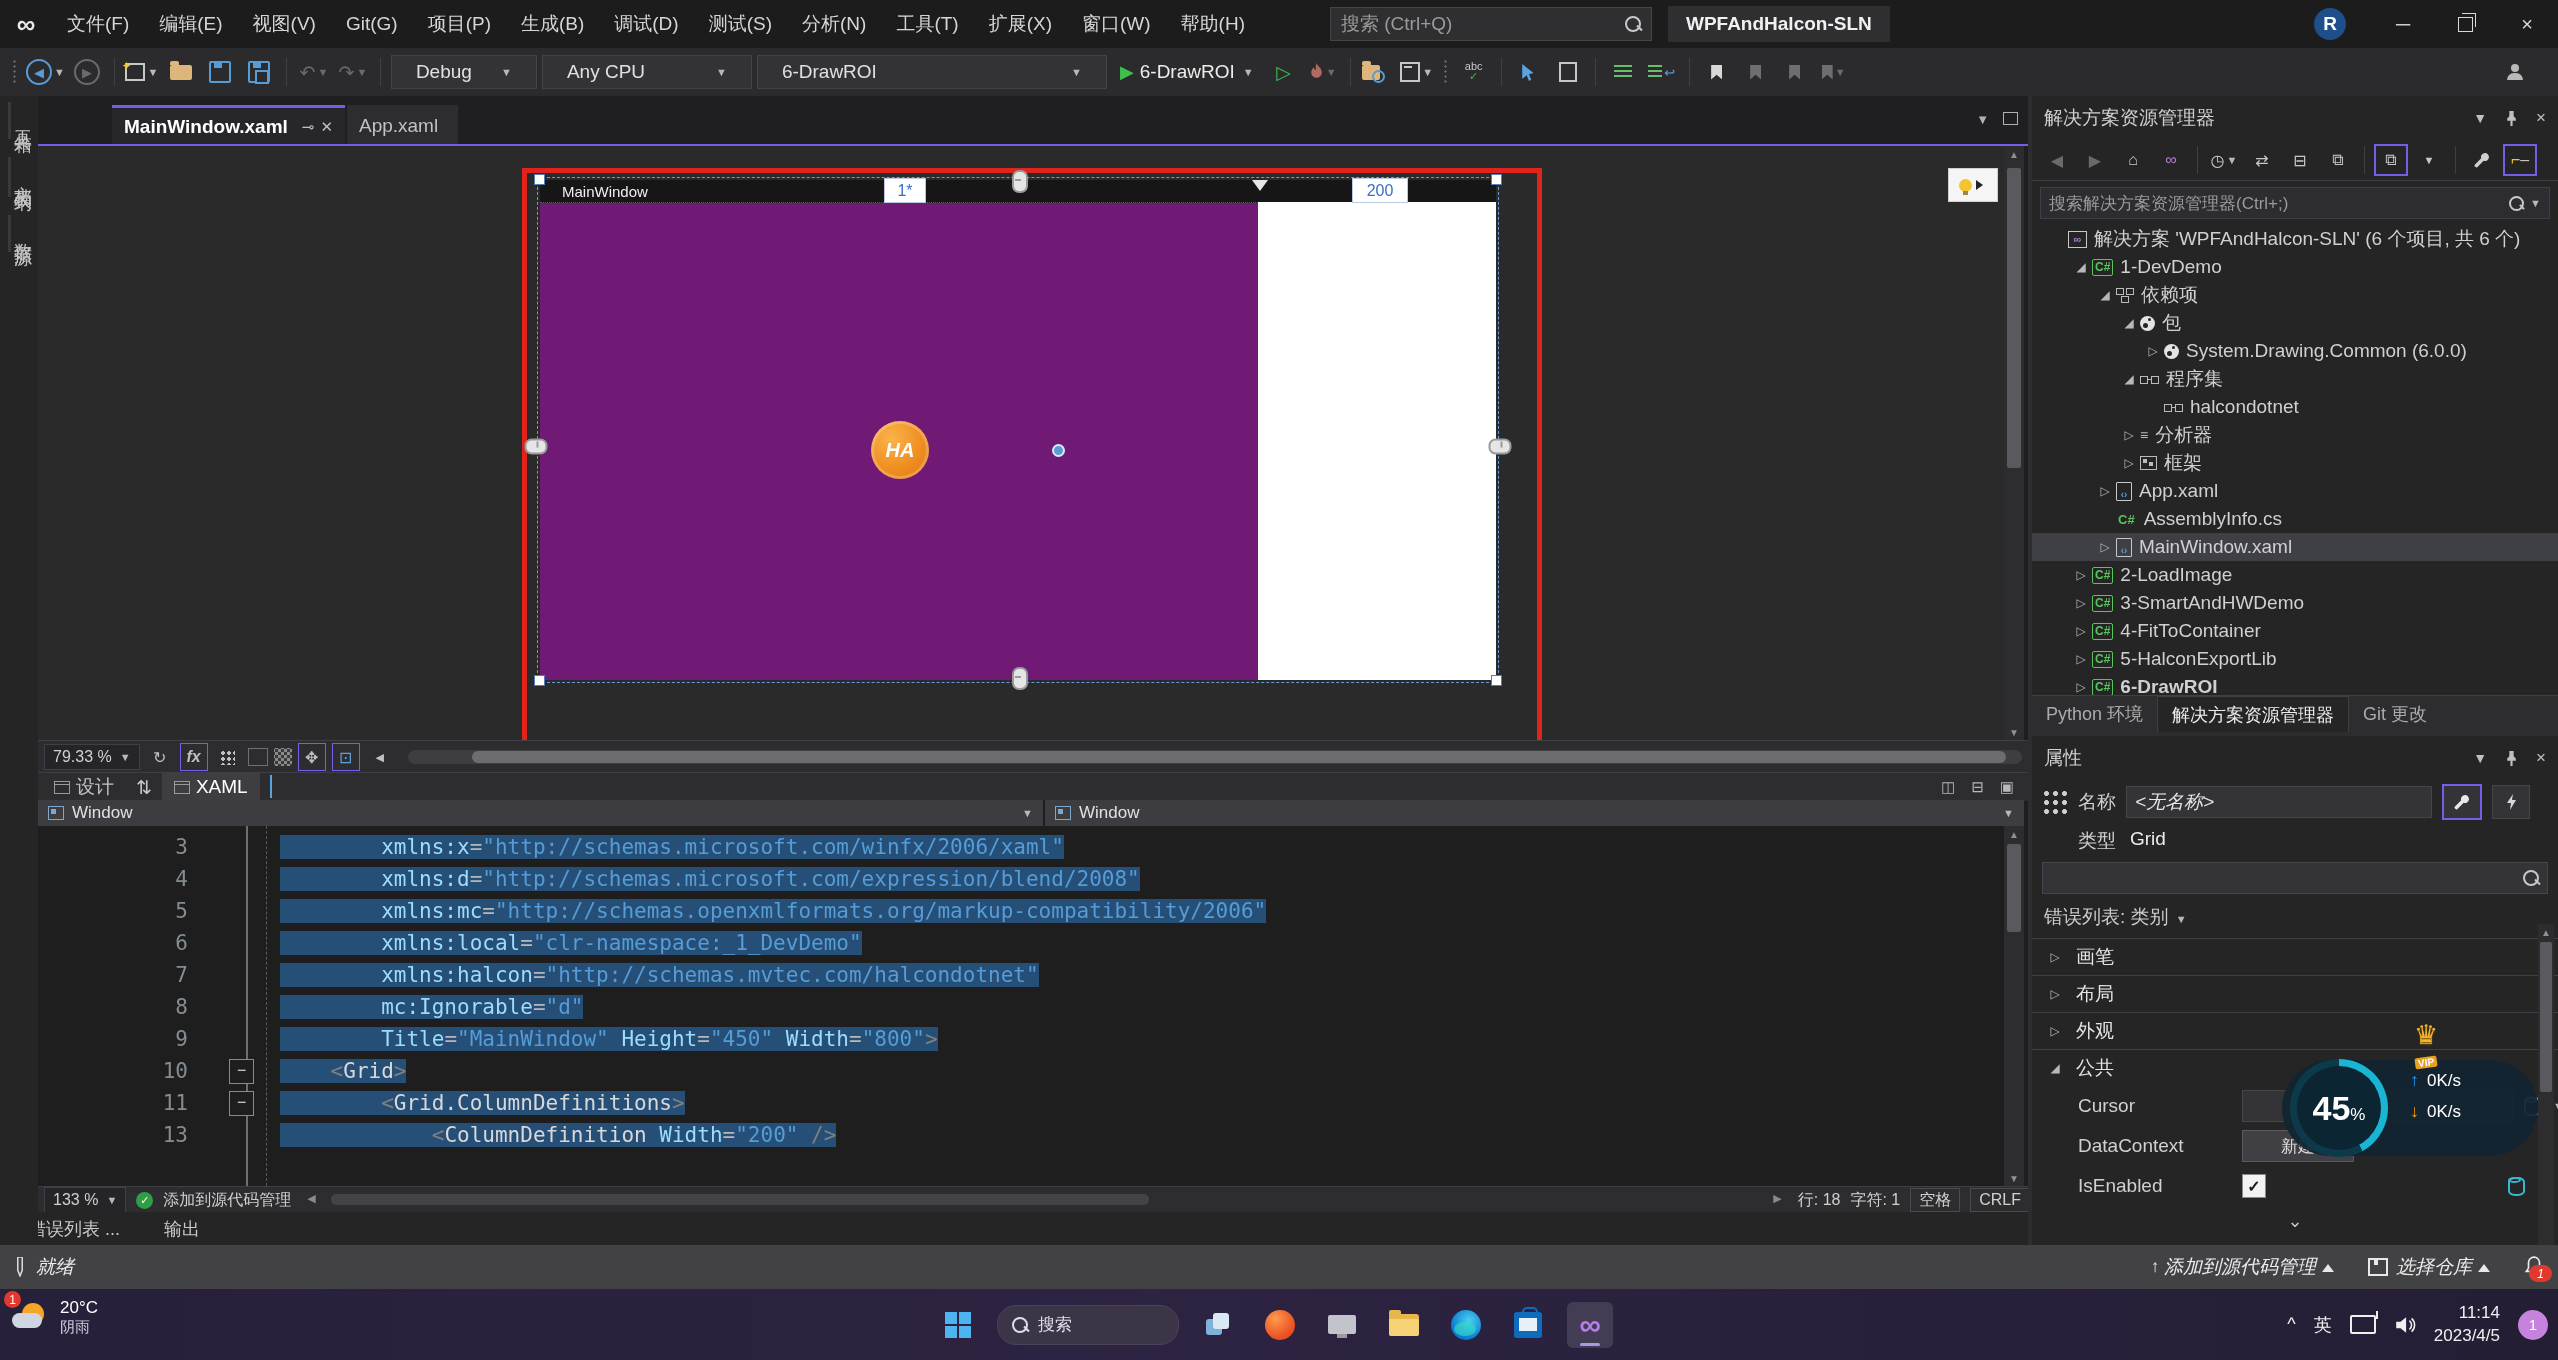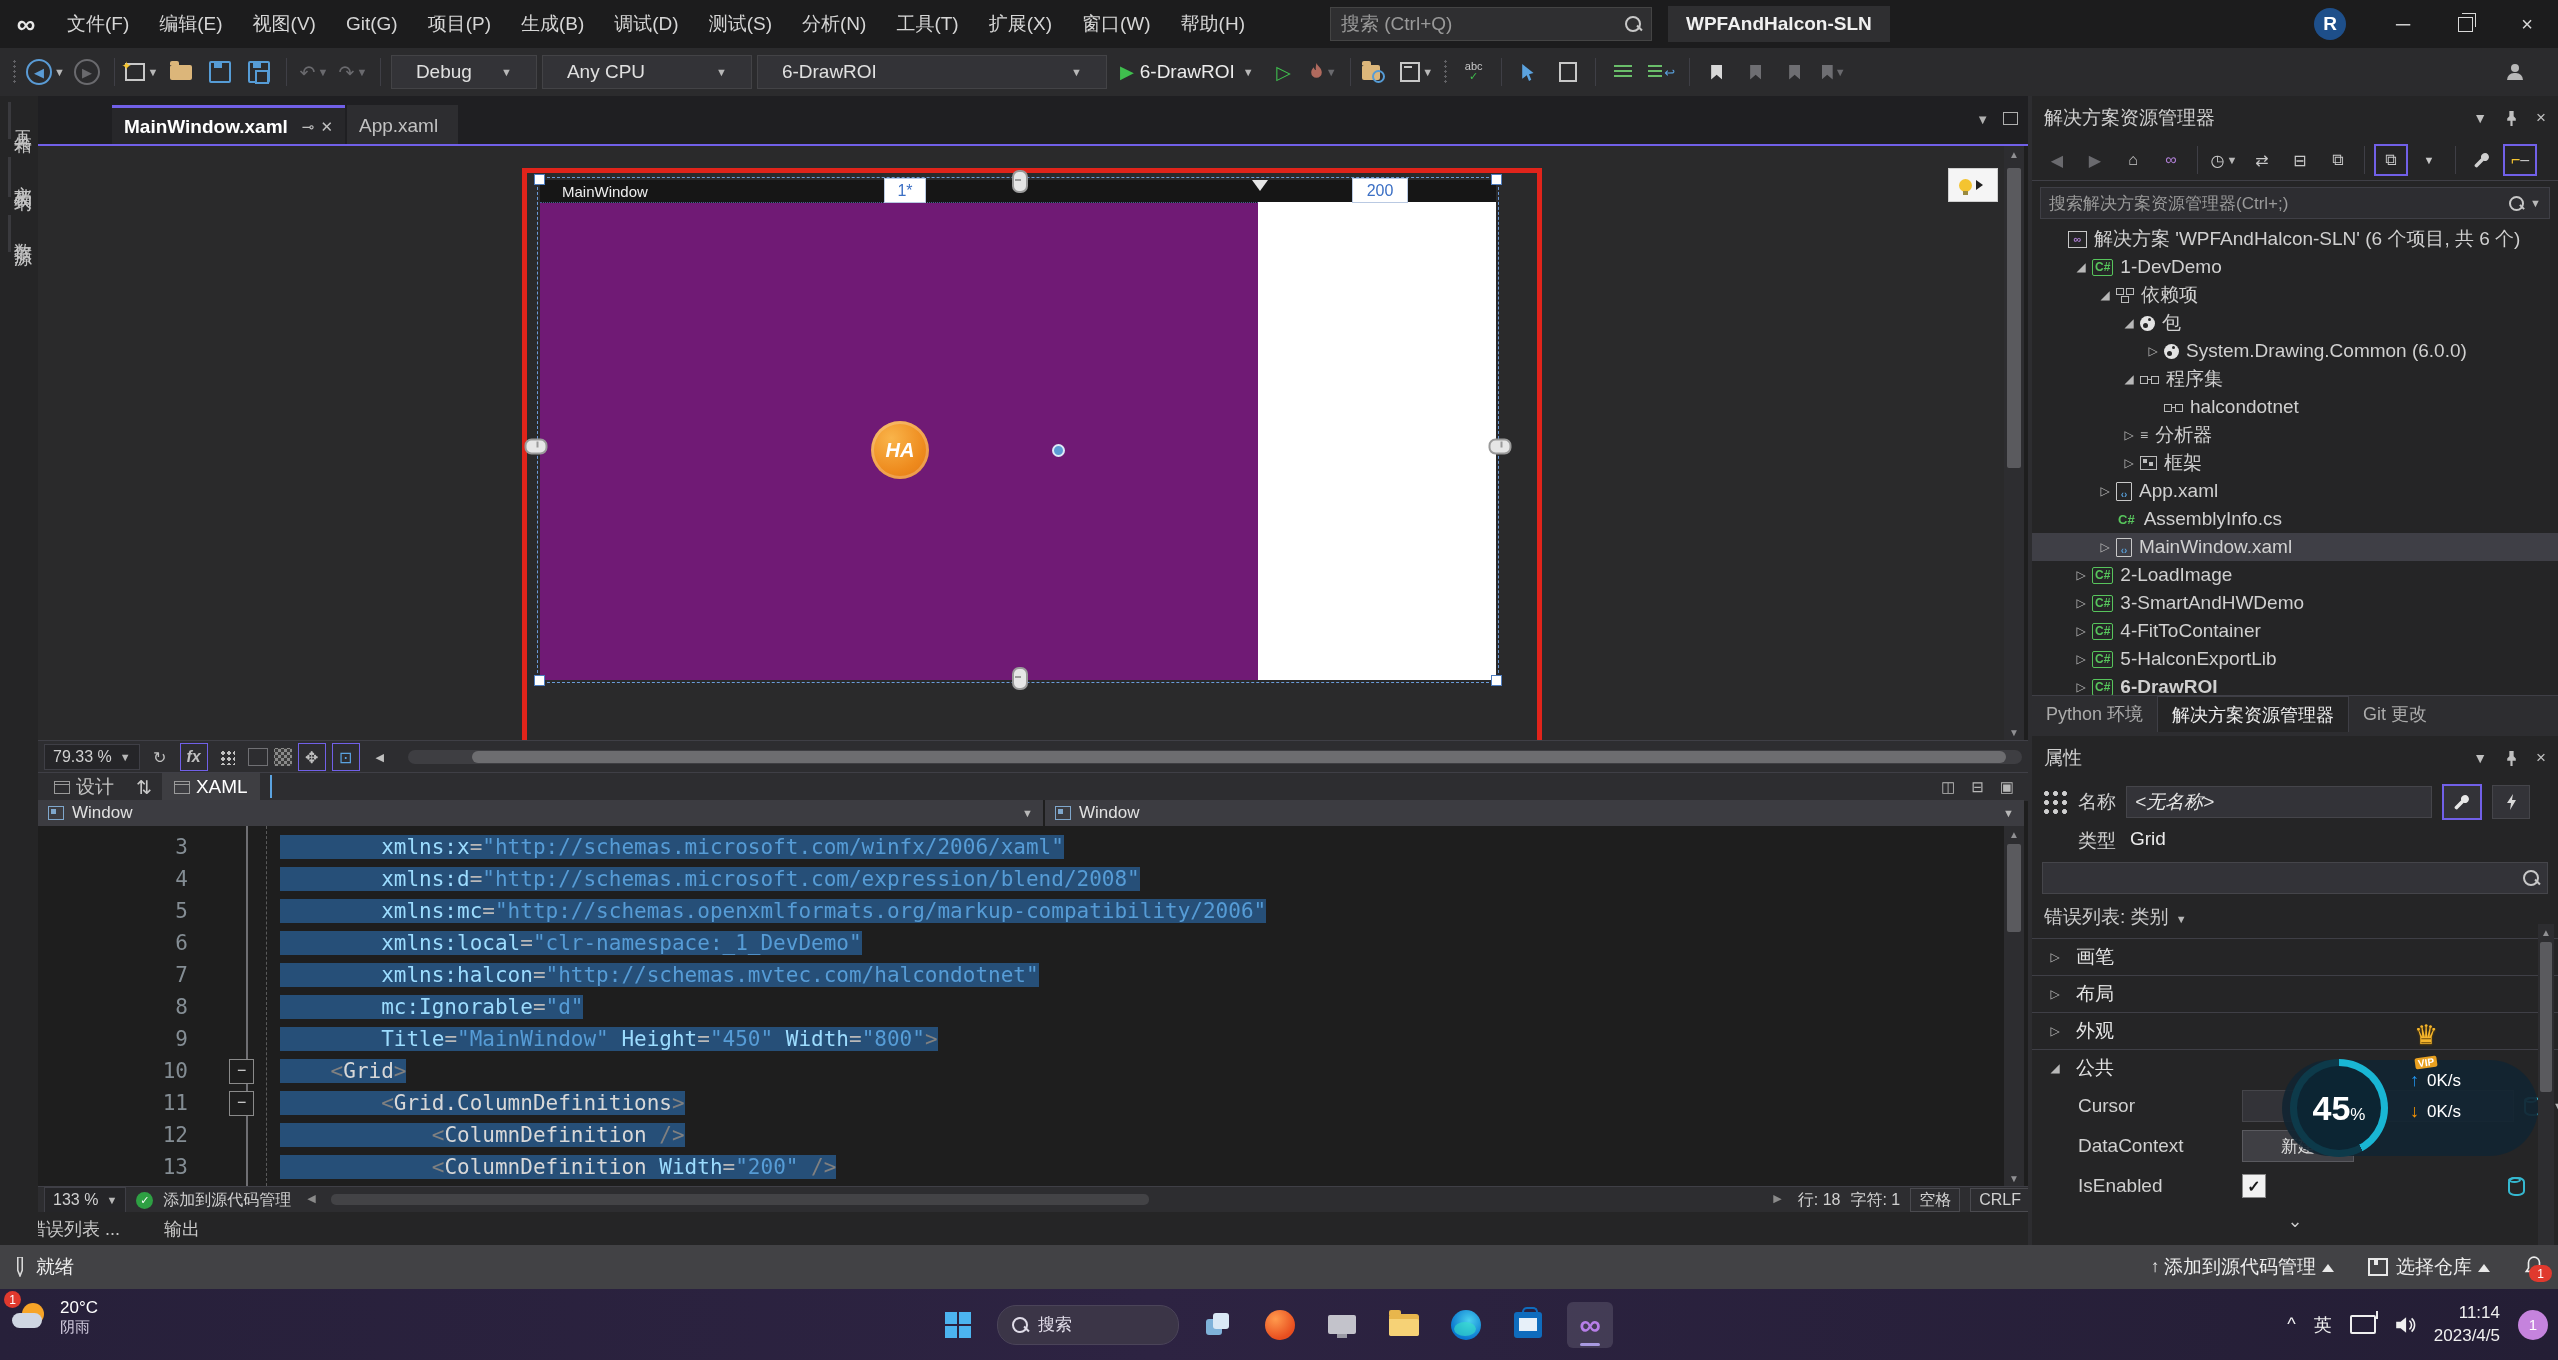--- a/index.html
+++ b/index.html
@@ -126,21 +126,21 @@
   
   #edstatus{position:absolute;left:38px;top:1186px;width:1986px;height:26px;background:#2d2d30;border-top:1px solid #3f3f46;display:flex;align-items:center;gap:10px;padding:0 6px;z-index:7;font-size:16px;color:#d0d0d0;}
   .okcircle{width:17px;height:17px;border-radius:50%;background:#2ea043;color:#fff;font-size:11px;display:inline-flex;align-items:center;justify-content:center;}
   #edstatus .hsb{flex:1;height:100%;position:relative;}
   #edstatus .hsb .thumb{position:absolute;left:30px;top:7px;height:11px;width:55%;background:#434346;border-radius:5px;}
   #edstatus .hsb .ar{position:absolute;top:5px;color:#8a8a8a;font-size:11px;}
   .stat-box{border:1px solid #4a4a4f;padding:0 8px;height:22px;display:inline-flex;align-items:center;}
 
   
   #bottomtabs{position:absolute;left:0;top:1212px;width:2028px;height:33px;background:#252526;display:flex;align-items:center;gap:44px;padding-left:28px;color:#c8c8c8;font-size:18px;z-index:8;}
-  #statusbar{position:absolute;left:0;top:1245px;right:0;height:44px;background:#424245;display:flex;align-items:center;padding:0 14px;z-index:21;font-size:19px;color:#ececec;}
+  #statusbar{position:absolute;left:0;top:1245px;right:0;height:44px;background:#424245;display:flex;align-items:center;padding:0 14px;z-index:21;font-size:19px;color:#ececec;font-style:italic;}
   #statusbar .right{margin-left:auto;display:flex;align-items:center;gap:34px;}
   .upar{font-size:17px;}
   .tri-up{width:0;height:0;border:6px solid transparent;border-bottom:8px solid #e8e8e8;display:inline-block;margin-left:6px;position:relative;top:-2px;}
   .repo-ic{width:16px;height:14px;border:2px solid #e8e8e8;position:relative;margin-right:8px;}
   .repo-ic::after{content:"";position:absolute;left:4px;top:0;width:4px;height:5px;background:#e8e8e8;}
   .bell-wrap{position:relative;}
   .badge{position:absolute;right:-8px;bottom:-4px;min-width:17px;height:17px;border-radius:9px;background:#e0392e;color:#fff;font-size:12px;display:flex;align-items:center;justify-content:center;padding:0 3px;}
 
   
   #rightpanel{position:absolute;left:2028px;top:96px;width:530px;height:1149px;background:#252526;border-left:4px solid #2d2d30;box-sizing:border-box;z-index:15;}
@@ -517,21 +517,20 @@
   <div id="code">
       <div class="cl"><span class="num">3</span><span class="ct"><span class="sel">        <span class="tk-at">xmlns:x</span><span class="tk-op">=</span><span class="tk-st">"http://schemas.microsoft.com/winfx/2006/xaml"</span></span></span></div>
       <div class="cl"><span class="num">4</span><span class="ct"><span class="sel">        <span class="tk-at">xmlns:d</span><span class="tk-op">=</span><span class="tk-st">"http://schemas.microsoft.com/expression/blend/2008"</span></span></span></div>
       <div class="cl"><span class="num">5</span><span class="ct"><span class="sel">        <span class="tk-at">xmlns:mc</span><span class="tk-op">=</span><span class="tk-st">"http://schemas.openxmlformats.org/markup-compatibility/2006"</span></span></span></div>
       <div class="cl"><span class="num">6</span><span class="ct"><span class="sel">        <span class="tk-at">xmlns:local</span><span class="tk-op">=</span><span class="tk-st">"clr-namespace:_1_DevDemo"</span></span></span></div>
       <div class="cl"><span class="num">7</span><span class="ct"><span class="sel">        <span class="tk-at">xmlns:halcon</span><span class="tk-op">=</span><span class="tk-st">"http://schemas.mvtec.com/halcondotnet"</span></span></span></div>
       <div class="cl"><span class="num">8</span><span class="ct"><span class="sel">        <span class="tk-at">mc:Ignorable</span><span class="tk-op">=</span><span class="tk-st">"d"</span></span></span></div>
       <div class="cl"><span class="num">9</span><span class="ct"><span class="sel">        <span class="tk-at">Title</span><span class="tk-op">=</span><span class="tk-st">"MainWindow"</span> <span class="tk-at">Height</span><span class="tk-op">=</span><span class="tk-st">"450"</span> <span class="tk-at">Width</span><span class="tk-op">=</span><span class="tk-st">"800"</span><span class="tk-del">&gt;</span></span></span></div>
       <div class="cl"><span class="num">10</span><span class="fold">−</span><span class="ct"><span class="sel">    <span class="tk-del">&lt;</span><span class="tk-el">Grid</span><span class="tk-del">&gt;</span></span></span></div>
       <div class="cl"><span class="num">11</span><span class="fold">−</span><span class="ct"><span class="sel">        <span class="tk-del">&lt;</span><span class="tk-el">Grid.ColumnDefinitions</span><span class="tk-del">&gt;</span></span></span></div>
-      <div class="cl"><span class="num">12</span><span class="ct"><span class="sel">            <span class="tk-del">&lt;</span><span class="tk-el">ColumnDefinition</span> <span class="tk-del">/&gt;</span></span></span></div>
       <div class="cl"><span class="num">13</span><span class="ct"><span class="sel">            <span class="tk-del">&lt;</span><span class="tk-el">ColumnDefinition</span> <span class="tk-at">Width</span><span class="tk-op">=</span><span class="tk-st">"200"</span> <span class="tk-del">/&gt;</span></span></span></div>
     </div>
   <div id="esb-v">
     <span class="sb-arrow" style="top:0;">▲</span>
     <span class="sb-thumb-v" style="top:18px;height:88px;"></span>
     <span class="sb-arrow" style="bottom:0;">▼</span>
   </div>
 
   <div id="edstatus">
     <span class="zbox">

